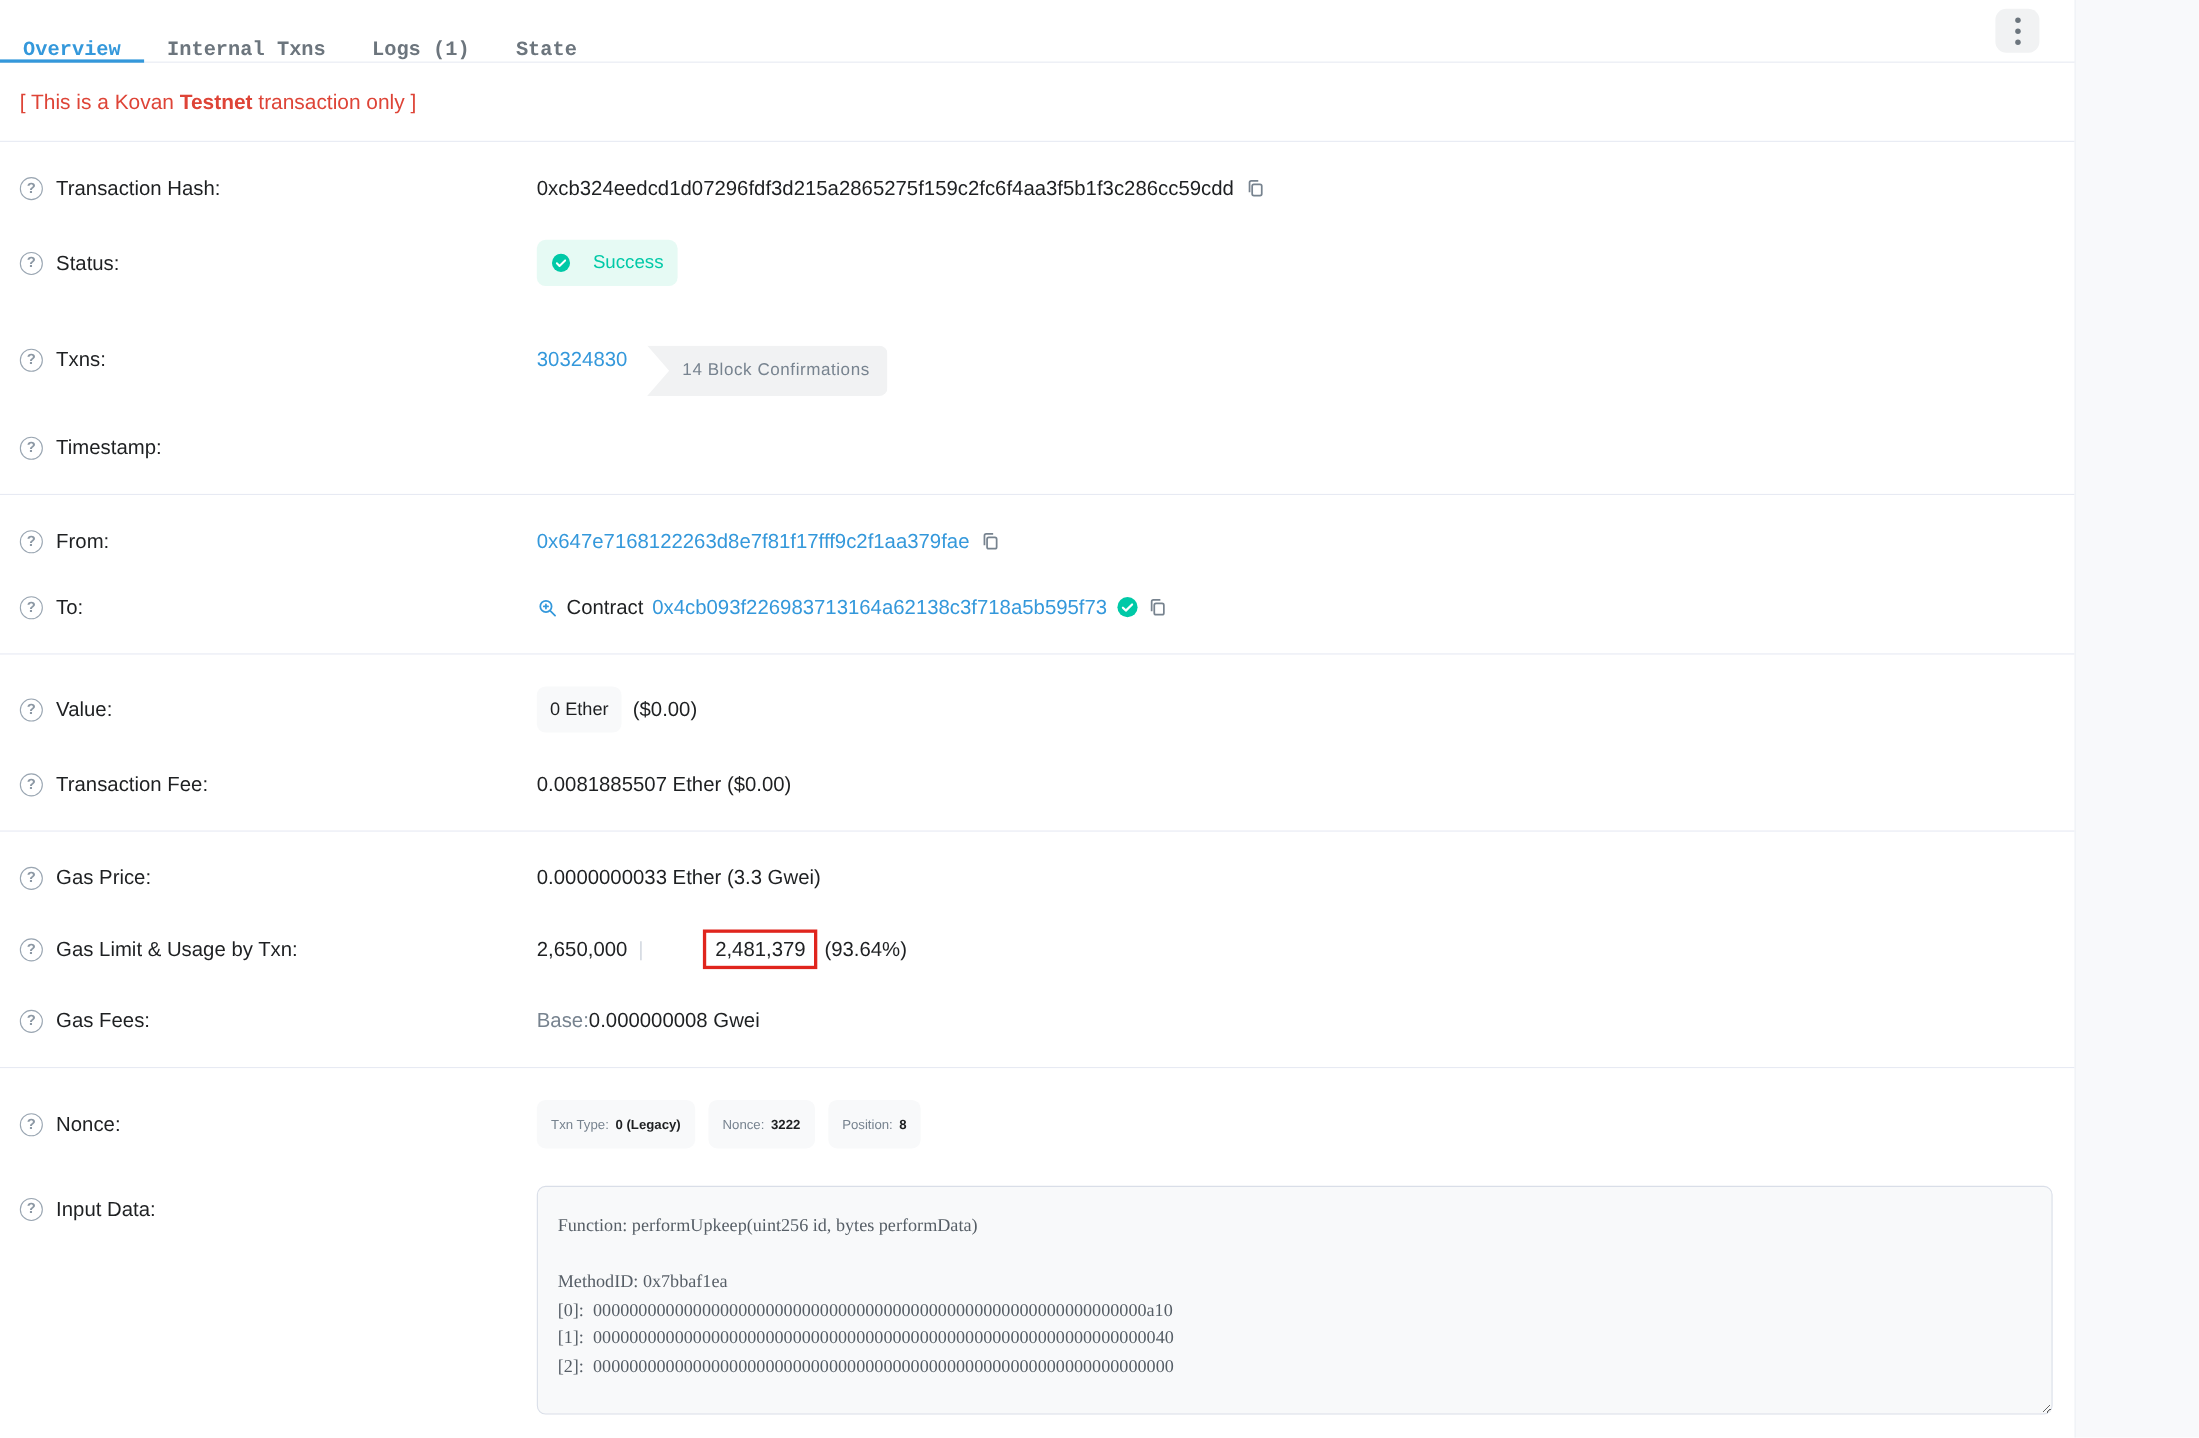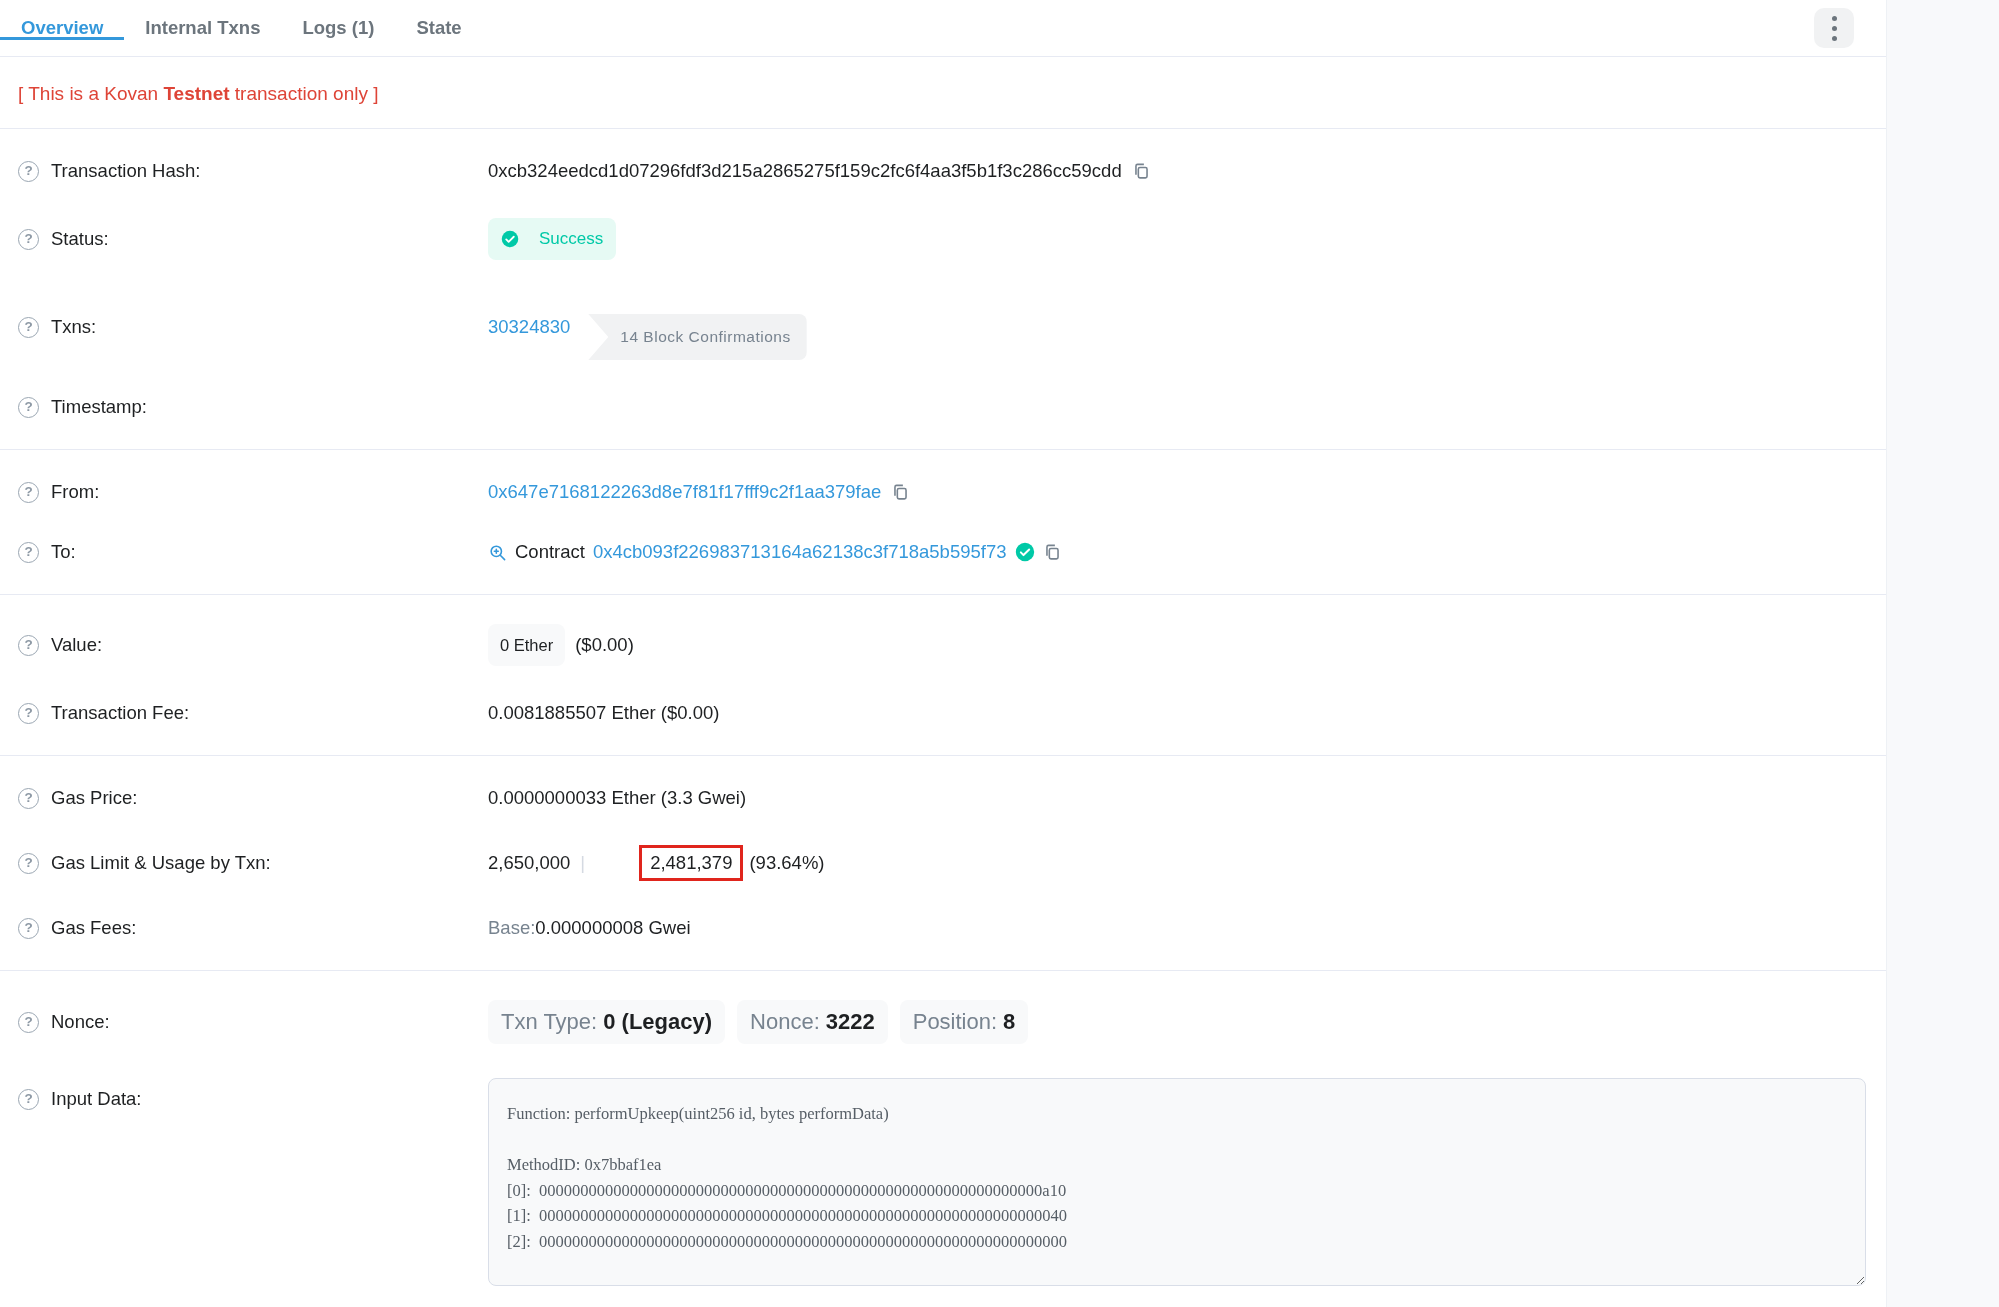--- a/index.html
+++ b/index.html
@@ -3,21 +3,21 @@
 <meta charset="utf-8">
 <style>
   * { box-sizing: border-box; }
   html,body { margin:0; padding:0; background:#ffffff; }
   body { font-family:"Liberation Sans","DejaVu Sans",sans-serif; color:#1e2022; }
   .app { width:1999px; height:1307px; display:flex; overflow:hidden; }
   .card { width:1886px; background:#fff; }
   .gutter { flex:1; background:#f8f9fb; border-left:1px solid #eef1f5; }
 
   
-  .tabbar { display:flex; align-items:center; border-bottom:1px solid #e7eaf3; height:57px; position:relative; }
+  .tabbar { display:flex; align-items:flex-end; border-bottom:1px solid #e7eaf3; height:57px; position:relative;font-family:Liberation Mono, monospace; }
   .tab { padding:0 21px; display:flex; align-items:center; font-size:18.5px; font-weight:600; color:#6c757d; cursor:pointer; position:relative; }
   .tab.active { color:#3498db; }
   .tab.active::after { content:""; position:absolute; left:0; right:0; bottom:-1px; height:3px; background:#3498db; }
   .kebab { margin-left:auto; align-self:center; margin-right:32px; width:40px; height:40px; border-radius:10px; background:#f1f2f3; border:none; display:flex; align-items:center; justify-content:center; cursor:pointer; gap:0; flex-direction:column; }
   .kebab i { width:5px; height:5px; border-radius:50%; background:#6c757d; margin:2.5px 0; }
 
   
   .warning { padding:26px 18px 23px; font-size:19px; color:#de4437; }
   .warning b { font-weight:700; }
 
@@ -30,21 +30,21 @@
   .qicon { width:21px; height:21px; min-width:21px; border-radius:50%; border:1.5px solid #9aa6b2; color:#8c98a4; display:inline-flex; align-items:center; justify-content:center; font-size:13.5px; font-weight:700; cursor:pointer; }
   .value { display:flex; align-items:center; gap:10px; flex:1; }
   a.link { color:#3498db; text-decoration:none; cursor:pointer; }
 
   .icon-btn { background:none; border:none; padding:0; cursor:pointer; display:inline-flex; align-items:center; color:#77838f; }
 
   
   .badge-success { display:inline-flex; align-items:center; gap:20px; background:#e6faf4; color:#00c9a7; padding:8px 13px; border-radius:8px; font-size:17px; }
   .confirm-badge { background:#f1f2f3; color:#77838f; font-size:15.5px; letter-spacing:.5px; padding:10px 16px 10px 32px; clip-path:polygon(0 0,100% 0,100% 100%,0 100%,20px 50%); border-radius:0 8px 8px 0; margin-left:8px; white-space:nowrap;margin-top:20px; }
   .pill { background:#f8f9fa; border-radius:8px; padding:8px 12px; font-size:16.5px; color:#1e2022; }
-  .others-badge { background:#f8f9fa; border-radius:8px; padding:9px 13px; font-size:22px; color:#77838f; display:inline-flex; gap:6px; margin-right:12px; }
+  .others-badge { background:#f8f9fa; border-radius:8px; padding:9px 13px; font-size:12px; color:#77838f; display:inline-flex; gap:6px; margin-right:12px; }
   .others-badge b { color:#1e2022; font-weight:700; }
 
   .gas-sep { color:#d5dae2; margin:0 10px; }
   .red-box { border:3px solid #e0251d; padding:2px 8px; display:inline-block;margin-left:44px; }
   .muted { color:#77838f; }
 
   
   .input-wrap { flex:1; margin-right:2px; }
   textarea.input-data { width:100%; height:208px; background:#f8f9fa; border:1px solid #d9dee8; border-radius:8px; padding:22px 18px; font-family:Liberation Serif, serif; font-size:16.5px; line-height:1.55; color:#565e66; resize:vertical; outline:none; }
   .btnrow { margin-top:16px; display:flex; gap:12px; }

